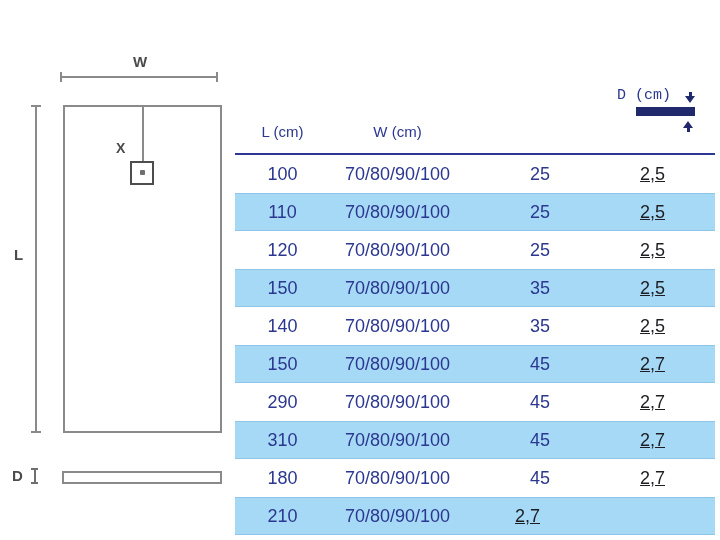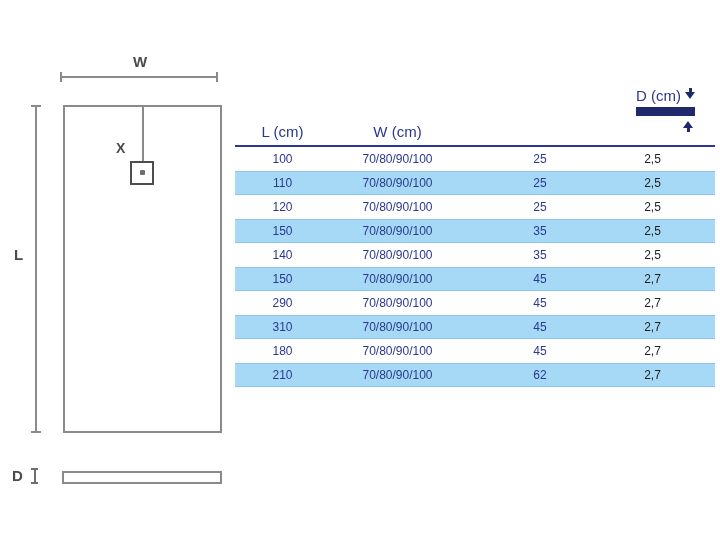--- a/index.html
+++ b/index.html
@@ -21,50 +21,50 @@
   .ibeam { width:9px; height:16px; position:relative; }
   .ibeam::before, .ibeam::after {
     content:""; position:absolute; left:1px; right:1px; height:2px; background:#6f6f71;
   }
   .ibeam::before { top:0; } .ibeam::after { bottom:0; }
   .ibeam .vbar { position:absolute; left:50%; margin-left:-1px; top:0; bottom:0; width:2px; background:#6f6f71; }
 
   
   .spec-table { position:absolute; left:235px; top:86px; width:480px; }
   .d-head { position:absolute; top:2px; right:20px; display:flex; flex-direction:column; align-items:flex-end; }
-  .d-head-line { display:flex; align-items:flex-start; gap:4px; }
+  .d-head-line { display:flex; align-items:flex-end; gap:14px;font-family:Liberation Mono, monospace; }
   .d-head-label { color:var(--table_text_navy); font-size:15px; line-height:1; }
   .d-bar { width:59px; height:9px; background:var(--depth_bar_navy); margin-top:4px; }
   .arrow { display:flex; flex-direction:column; align-items:center; }
   .arrow .stem { width:3px; height:4px; background:var(--depth_bar_navy); }
   .arrow .head { width:0; height:0; border-left:5px solid transparent; border-right:5px solid transparent; }
   .arrow.down .head { border-top:7px solid var(--depth_bar_navy); }
   .arrow.up .head { border-bottom:7px solid var(--depth_bar_navy); }
   .arrow.up { margin-top:5px; margin-right:2px; }
 
   .col-headers {
     margin-top:30px; height:24px; display:grid;
     grid-template-columns:95px 135px 150px 100px;
-    align-items:end; padding-bottom:5px;
+    align-items:end; padding-bottom:13px;
     color:var(--table_text_navy); font-size:15px;
   }
   .col-headers .hcell { text-align:center; }
   .head-rule { height:2px; background:var(--header_rule_navy); }
   .trow {
-    height:24px; display:grid; grid-template-columns:95px 135px 150px 100px;
-    align-items:center; font-size:12px; color:var(--table_text_navy);
+    height:38px; display:grid; grid-template-columns:95px 135px 150px 100px;
+    align-items:center; font-size:18px; color:var(--table_text_navy);
     box-sizing:border-box;
   }
   .trow.hl {
     background:var(--row_highlight_blue);
     border-top:1px solid var(--row_highlight_edge);
     border-bottom:1px solid var(--row_highlight_edge);
   }
   .trow .cell { text-align:center; }
-  .trow .cell.d { color:var(--depth_value_black); padding-right:25px; }
+  .trow .cell.d { color:var(--depth_value_black); padding-right:25px;text-decoration:underline; }
 </style>
 </head>
 <body>
 
 <div class="screen">
 
   <div>
 
     <div class="abs dia-label" style="left:120px; top:54px; width:40px; text-align:center;">W</div>
     <div class="abs dim-line-h" style="left:60px; top:76px; width:158px;"></div>
@@ -167,19 +167,18 @@
         </div>
         <div class="trow">
           <div class="cell">180</div>
           <div class="cell">70/80/90/100</div>
           <div class="cell">45</div>
           <div class="cell d">2,7</div>
         </div>
         <div class="trow hl">
           <div class="cell">210</div>
           <div class="cell">70/80/90/100</div>
-          <div class="cell">62</div>
           <div class="cell d">2,7</div>
         </div>
       </div>
   </div>
 
 </div>
 
 </body></html>

